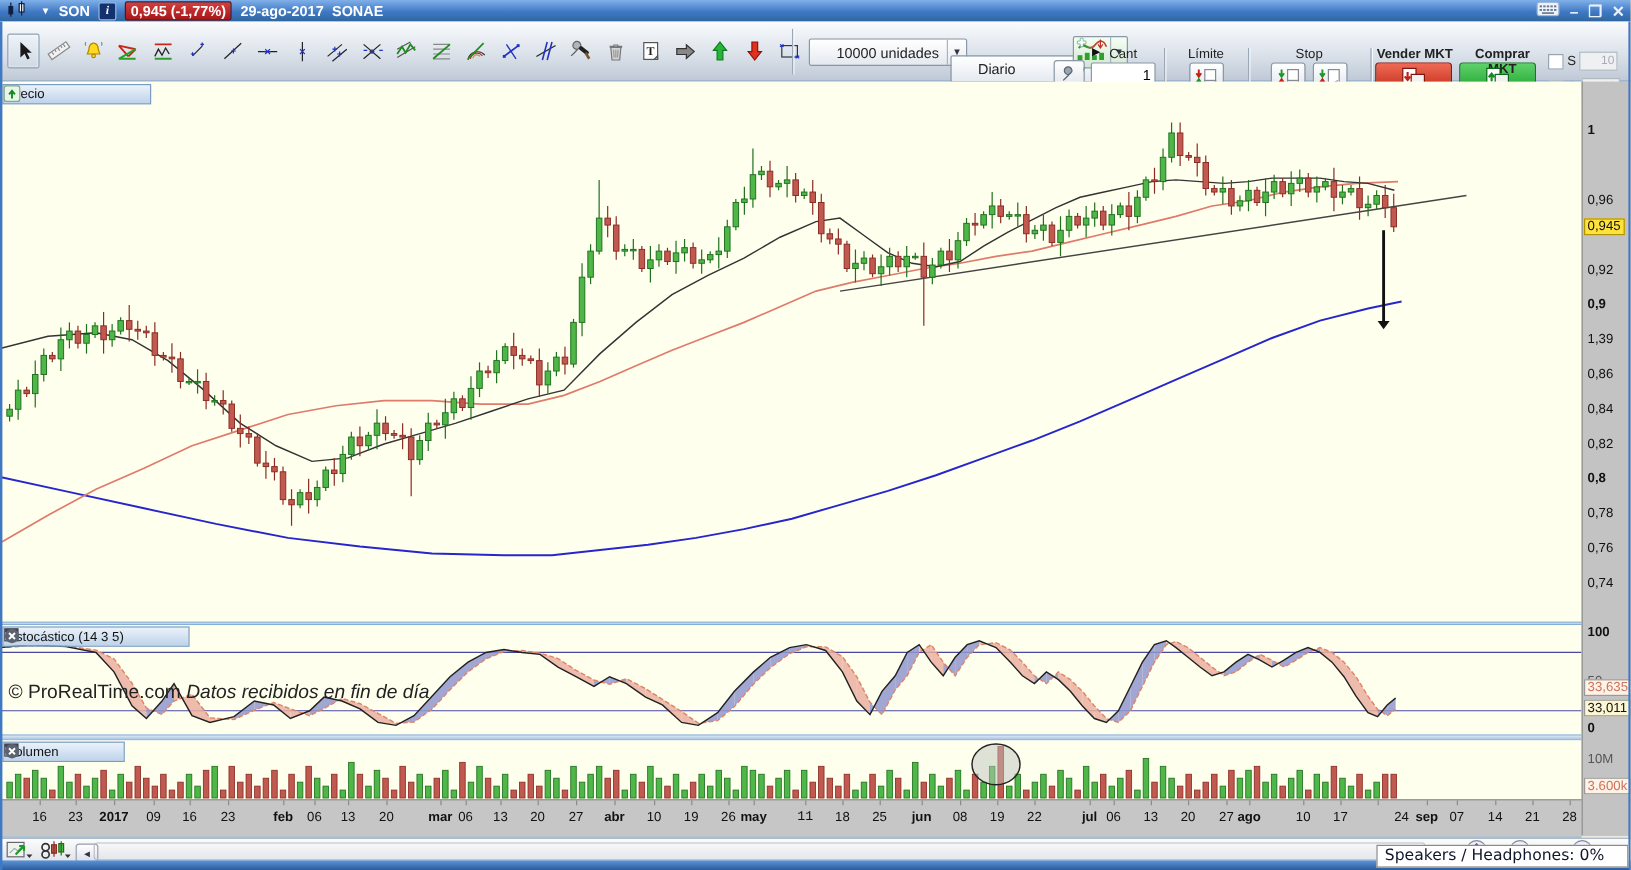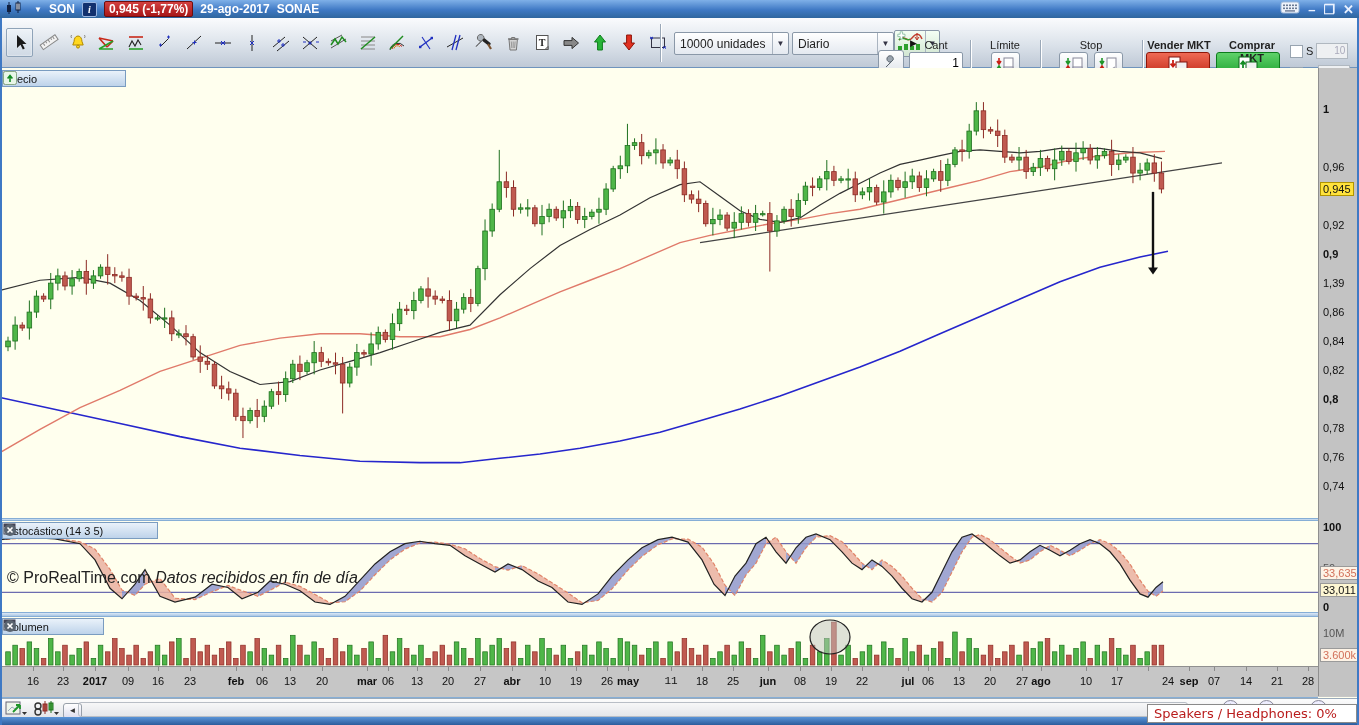--- a/index.html
+++ b/index.html
@@ -17,21 +17,21 @@
     padding:0 4px;height:14px;line-height:14px;font-size:12px;}
   #info-chip{background:#12316e;border:1px solid #9ab6e0;border-radius:2px;width:13px;height:13px;
     text-align:center;line-height:13px;font-size:10px;font-style:italic;font-family:"Liberation Serif",serif;}
   
   #toolbar{position:absolute;left:0;top:18px;width:1359px;height:50px;
     background:linear-gradient(#fafbfd,#dbe2ea 55%,#bfc9d6);border-bottom:1px solid #6f94bd;box-sizing:border-box;}
   #tools{position:absolute;left:6px;top:10px;display:flex;align-items:center;gap:2px;}
   .tool{width:25px;height:27px;display:flex;align-items:center;justify-content:center;border:1px solid transparent;border-radius:2px;}
   .tool.sel{border:1px solid #8fa3b8;background:linear-gradient(#eef3f8,#cfd9e4);box-shadow:inset 0 0 2px #fff;}
   .dd{height:21px;border:1px solid #8a98a8;background:linear-gradient(#ffffff,#e4e9f0);border-radius:2px;
-      display:flex;align-items:center;font-size:12px;color:#222;padding-left:5px;margin-left:6px;}
+      display:flex;align-items:center;font-size:12px;color:#222;padding-left:22px;margin-left:6px;}
   .dd .caret{margin-left:auto;width:15px;height:100%;border-left:1px solid #aab4c0;
       display:flex;align-items:center;justify-content:center;font-size:8px;color:#334;}
   #dd-qty{width:108px} #dd-tf{width:95px}
   #chartstyle-btn{margin-left:6px;height:25px;border:1px solid #8a98a8;border-radius:2px;
      background:linear-gradient(#f4fff4,#d2e6d2);display:flex;align-items:center;}
   #chartstyle-btn .caret{width:13px;text-align:center;font-size:8px;color:#334;border-left:1px solid #aab4c0;height:100%;display:flex;align-items:center;justify-content:center}
   .mini-tri{font-size:9px;color:#111;margin-left:5px}
   
   #orderpanel{position:absolute;left:866px;top:18px;width:454px;height:50px;font-size:11px;color:#222;}
   .op-col{position:absolute;text-align:center;}
@@ -81,21 +81,21 @@
   
   #bottombar{position:absolute;left:0;top:698px;width:1359px;height:19px;
      background:linear-gradient(#fcfcfc,#e2e4e8);border-top:1px solid #9ab;}
   #bb-icons{position:absolute;left:5px;top:1px;display:flex;align-items:center;gap:4px;}
   #hscroll-left{width:17px;height:14px;border:1px solid #98a0aa;border-radius:3px;
      background:linear-gradient(#fff,#dde);display:flex;align-items:center;justify-content:center;font-size:8px;color:#333;}
   #hscroll-track{position:absolute;left:78px;top:3px;width:1108px;height:13px;border:1px solid #b8bec6;border-radius:3px;}
   .zoomicon{position:absolute;top:1px;width:15px;height:15px;border:1px solid #889;border-radius:50%;
      background:#eef;color:#336;font-size:10px;text-align:center;line-height:13px;}
   #tooltip{position:absolute;right:2px;bottom:2px;width:196px;height:17px;background:#fff;
-     border:1px solid #8a8a8a;color:#b91c1c;font-size:13px;line-height:17px;padding:0 6px;z-index:9;
+     border:1px solid #8a8a8a;color:#0f172a;font-size:13px;line-height:17px;padding:0 6px;z-index:9;
      font-family:"DejaVu Sans",sans-serif;}
   
   .frame-side{position:absolute;top:18px;bottom:0;width:2px;background:#3f79c4;z-index:8;}
   #frame-l{left:0} #frame-r{right:0}
   #frame-b{position:absolute;left:0;bottom:0;width:1359px;height:8px;
      background:linear-gradient(#5a94d8,#2c5c9c);z-index:7;}
 </style>
 </head>
 <body>
 
@@ -301,21 +301,21 @@
             <path d="M11 4 L18 17 H4 Z" fill="none" stroke="#445"></path>
             <path d="M10 3 h2 M11 2 v2 M3 16.5 h2 M17 16.5 h2" stroke="#2030c0"></path>
           </svg>
         </span>
       </div>
     <div style="position:absolute;left:660px;top:6px;height:38px;width:1px;background:#9aa8b8;box-shadow:1px 0 0 #fff"></div>
     <div class="dd" id="dd-qty" style="position:absolute;left:668px;top:14px">
       <span>10000 unidades</span>
       <span class="caret">▼</span>
     </div>
-    <div class="dd" id="dd-tf" style="position:absolute;left:786px;top:14px">
+    <div class="dd" id="dd-tf" style="position:absolute;left:786px;top:28px">
       <span>Diario</span>
       <span class="caret">▼</span>
     </div>
     <div id="chartstyle-btn" style="position:absolute;left:888px;top:12px">
       <span style="padding:0 2px">
         <svg width="26" height="21">
             <rect x="1" y="15" width="4" height="4" fill="#2da02d"></rect>
             <rect x="7" y="13" width="4" height="6" fill="#2da02d"></rect>
             <rect x="13" y="15" width="4" height="4" fill="#2da02d"></rect>
             <rect x="19" y="13" width="4" height="6" fill="#2da02d"></rect>

